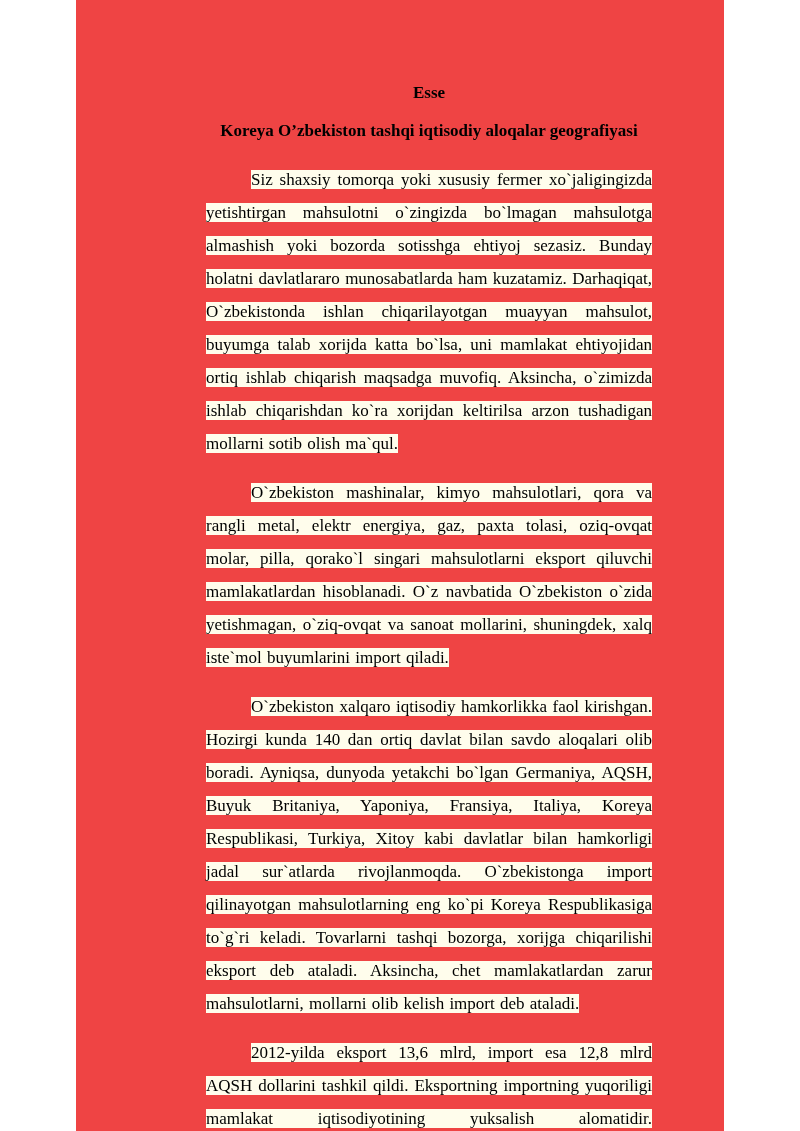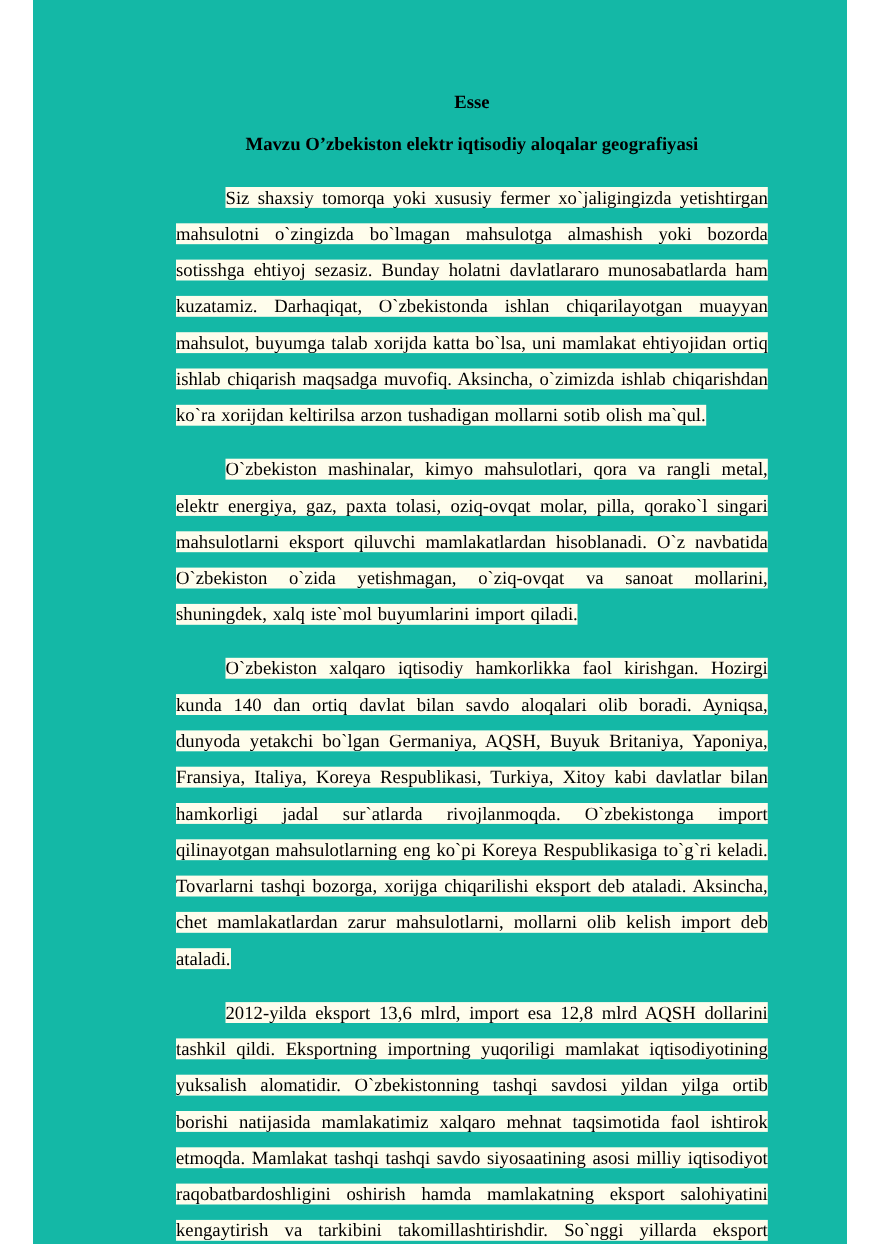--- a/index.html
+++ b/index.html
@@ -1,24 +1,24 @@
 <!DOCTYPE html>
 <html><head>
   <meta charset="utf-8">
   <style>
     html, body {
       margin: 0;
       padding: 0;
       background: #ffffff;
     }
     .page {
-      width: 740px;
+      width: 648px;
       height: 1131px;
       margin: 0 auto;
-      background: #14b8a6;
+      background: #ef4444;
       box-sizing: border-box;
       padding: 76px 56px 0 114px;
       font-family: "Liberation Serif", "DejaVu Serif", serif;
       color: #000000;
       overflow: hidden;
     }
     .title {
       font-size: 17px;
       font-weight: bold;
       text-align: center;
@@ -45,21 +45,21 @@
       box-decoration-break: clone;
       -webkit-box-decoration-break: clone;
     }
   </style>
 </head>
 <body>
 
 <div class="page">
   <h1 class="title">Esse</h1>
 
-  <h2 class="subtitle">Mavzu O’zbekiston elektr iqtisodiy aloqalar geografiyasi</h2>
+  <h2 class="subtitle">Koreya O’zbekiston tashqi iqtisodiy aloqalar geografiyasi</h2>
 
   <p class="para">
     <span class="hl">Siz shaxsiy tomorqa yoki xususiy fermer xo`jaligingizda yetishtirgan mahsulotni o`zingizda bo`lmagan mahsulotga almashish yoki bozorda sotisshga ehtiyoj sezasiz. Bunday holatni davlatlararo munosabatlarda ham kuzatamiz. Darhaqiqat, O`zbekistonda ishlan chiqarilayotgan muayyan mahsulot, buyumga talab xorijda katta bo`lsa, uni mamlakat ehtiyojidan ortiq ishlab chiqarish maqsadga muvofiq. Aksincha, o`zimizda ishlab chiqarishdan ko`ra xorijdan keltirilsa arzon tushadigan mollarni sotib olish ma`qul.</span>
   </p>
 
   <p class="para">
     <span class="hl">O`zbekiston mashinalar, kimyo mahsulotlari, qora va rangli metal, elektr energiya, gaz, paxta tolasi, oziq-ovqat molar, pilla, qorako`l singari mahsulotlarni eksport qiluvchi mamlakatlardan hisoblanadi. O`z navbatida O`zbekiston o`zida yetishmagan, o`ziq-ovqat va sanoat mollarini, shuningdek, xalq iste`mol buyumlarini import qiladi.</span>
   </p>
 
   <p class="para">

